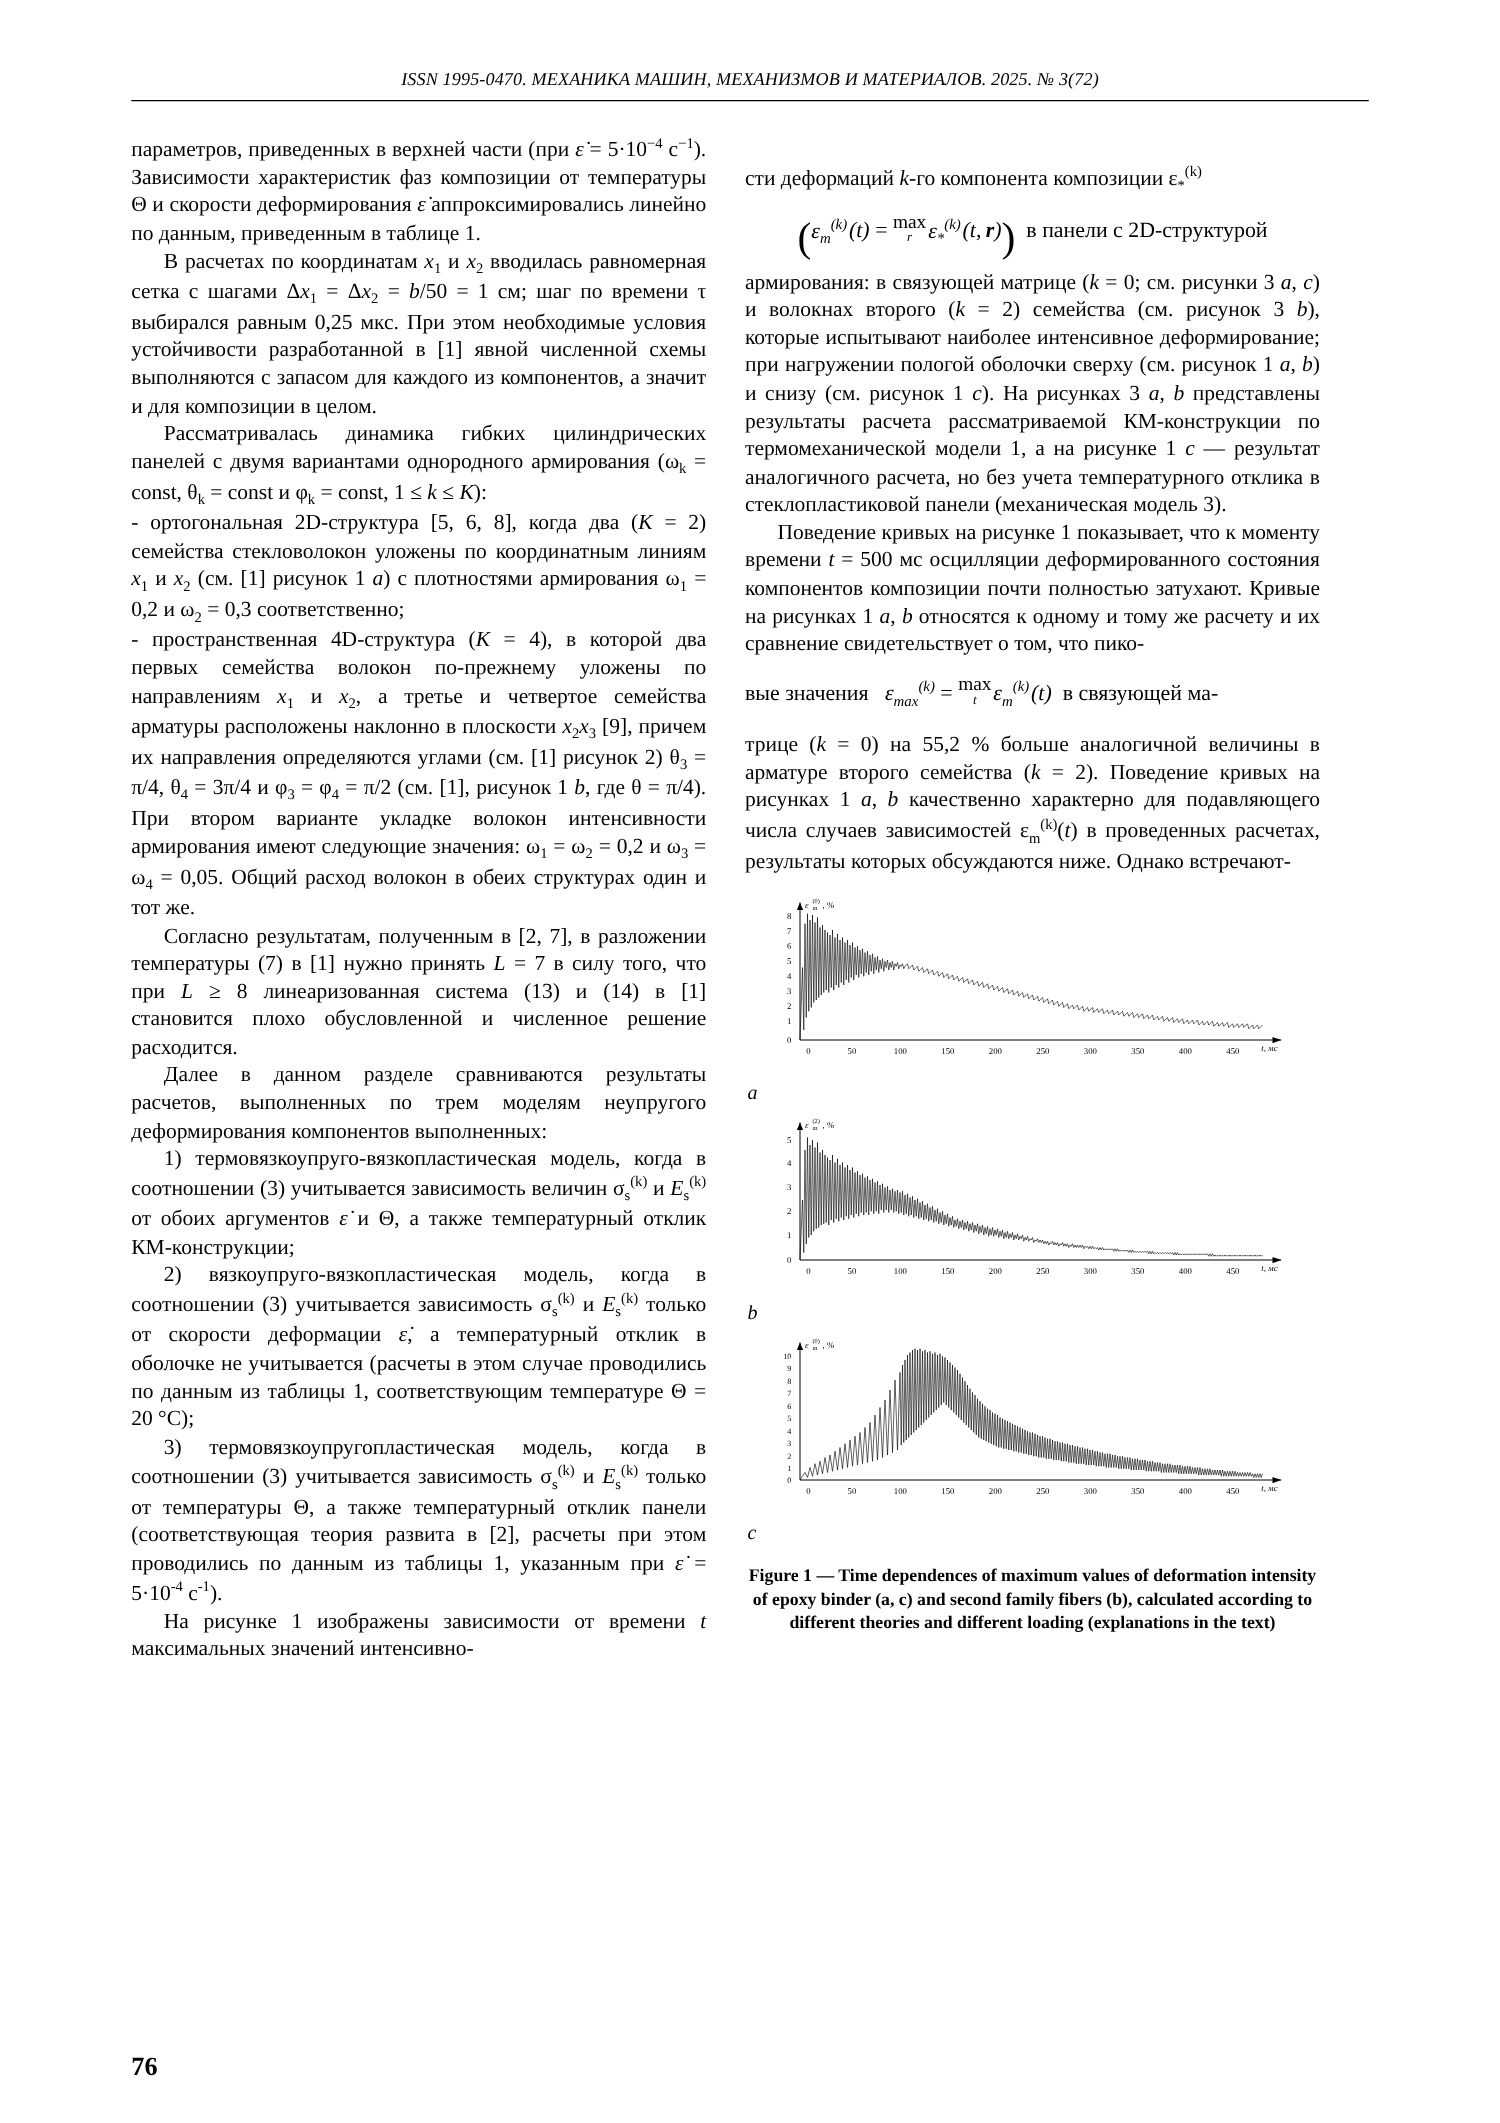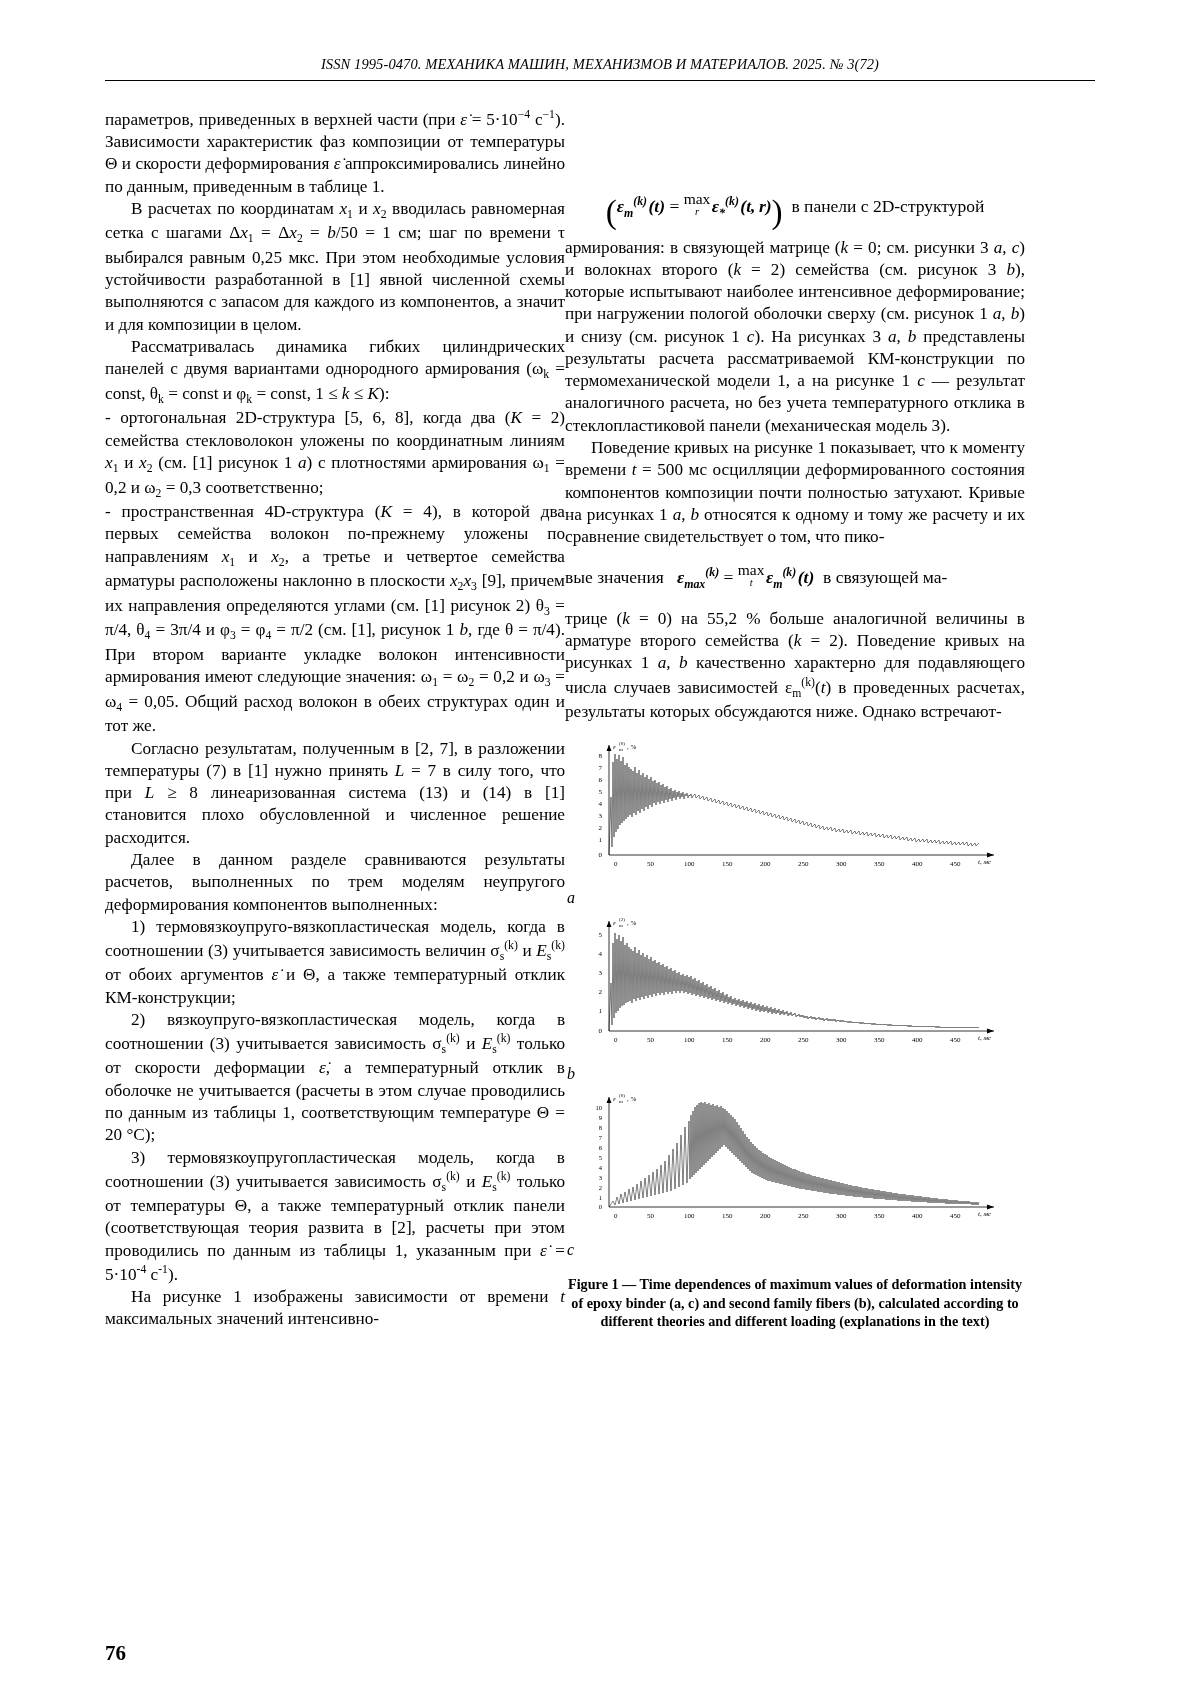--- a/index.html
+++ b/index.html
@@ -21,41 +21,42 @@
     text-align:center;
     font-style:italic;
     font-size:14.5px;
     letter-spacing:0.1px;
     padding-bottom:7px;
     border-bottom:1.4px solid #000;
     margin-bottom:26px;
   }
   .cols{
     display:flex;
-    align-items:flex-end;
+    gap:31px;
+    align-items:center;
   }
   .col{width:460px;}
   p{
     margin:0;
     font-size:17.2px;
     line-height:1.295;
     text-align:justify;
     text-justify:inter-word;
     hyphens:auto;
   }
   p.ind{text-indent:26px;}
   .sup{font-size:0.68em;vertical-align:super;}
   .sub{font-size:0.68em;vertical-align:sub;}
   .it{font-style:italic;}
   .formula-block{
     text-align:center;
     margin:14px 0 16px 0;
     font-size:17.5px;
   }
-  .formula-inline{font-style:italic;font-weight:bold;}
+  .formula-inline{font-style:italic;}
   .bigparen{font-size:1.9em;vertical-align:-0.32em;line-height:0;}
   .frac-max{
     display:inline-block;
     text-align:center;
     vertical-align:-0.15em;
     line-height:1;
   }
   .frac-max .top{display:block;font-size:15.5px;}
   .frac-max .bot{display:block;font-size:10.5px;font-style:italic;}
   .figwrap{margin-top:14px;}
@@ -104,20 +105,21 @@
       <p>- пространственная 4D-структура (<span class="it">K</span> = 4), в которой два первых семейства волокон по-прежнему уложены по направлениям <span class="it">x</span><span class="sub">1</span> и <span class="it">x</span><span class="sub">2</span>, а третье и четвертое семейства арматуры расположены наклонно в плоскости <span class="it">x</span><span class="sub">2</span><span class="it">x</span><span class="sub">3</span> [9], причем их направления определяются углами (см. [1] рисунок 2) θ<span class="sub">3</span> = π/4, θ<span class="sub">4</span> = 3π/4 и φ<span class="sub">3</span> = φ<span class="sub">4</span> = π/2 (см. [1], рисунок 1 <span class="it">b</span>, где θ = π/4). При втором варианте укладке волокон интенсивности армирования имеют следующие значения: ω<span class="sub">1</span> = ω<span class="sub">2</span> = 0,2 и ω<span class="sub">3</span> = ω<span class="sub">4</span> = 0,05. Общий расход волокон в обеих структурах один и тот же.</p>
       <p class="ind">Согласно результатам, полученным в [2, 7], в разложении температуры (7) в [1] нужно принять <span class="it">L</span> = 7 в силу того, что при <span class="it">L</span> ≥ 8 линеаризованная система (13) и (14) в [1] становится плохо обусловленной и численное решение расходится.</p>
       <p class="ind">Далее в данном разделе сравниваются результаты расчетов, выполненных по трем моделям неупругого деформирования компонентов выполненных:</p>
       <p class="ind">1) термовязкоупруго-вязкопластическая модель, когда в соотношении (3) учитывается зависимость величин σ<span class="sub">s</span><span class="sup">(k)</span> и <span class="it">E</span><span class="sub">s</span><span class="sup">(k)</span> от обоих аргументов <span class="it">ε̇</span> и Θ, а также температурный отклик КМ-конструкции;</p>
       <p class="ind">2) вязкоупруго-вязкопластическая модель, когда в соотношении (3) учитывается зависимость σ<span class="sub">s</span><span class="sup">(k)</span> и <span class="it">E</span><span class="sub">s</span><span class="sup">(k)</span> только от скорости деформации <span class="it">ε̇</span>, а температурный отклик в оболочке не учитывается (расчеты в этом случае проводились по данным из таблицы 1, соответствующим температуре Θ = 20 °C);</p>
       <p class="ind">3) термовязкоупругопластическая модель, когда в соотношении (3) учитывается зависимость σ<span class="sub">s</span><span class="sup">(k)</span> и <span class="it">E</span><span class="sub">s</span><span class="sup">(k)</span> только от температуры Θ, а также температурный отклик панели (соответствующая теория развита в [2], расчеты при этом проводились по данным из таблицы 1, указанным при <span class="it">ε̇</span> = 5·10<span class="sup">-4</span> с<span class="sup">-1</span>).</p>
       <p class="ind">На рисунке 1 изображены зависимости от времени <span class="it">t</span> максимальных значений интенсивно-</p>
     </div>
 
     <div class="col">
+      <p>сти деформаций <span class="it">k</span>-го компонента композиции ε<span class="sub">*</span><span class="sup">(k)</span></p>
 
       <div class="formula-block">
         <span class="bigparen">(</span><span class="formula-inline">ε<span class="sub">m</span><span class="sup">(k)</span></span> <span class="formula-inline">(t)</span> = <span class="frac-max"><span class="top">max</span><span class="bot">r</span></span> <span class="formula-inline">ε<span class="sub">*</span><span class="sup">(k)</span></span> <span class="formula-inline">(t, <b>r</b>)</span><span class="bigparen">)</span> &nbsp;в панели с 2D-структурой
       </div>
 
       <p>армирования: в связующей матрице (<span class="it">k</span> = 0; см. рисунки 3 <span class="it">a</span>, <span class="it">c</span>) и волокнах второго (<span class="it">k</span> = 2) семейства (см. рисунок 3 <span class="it">b</span>), которые испытывают наиболее интенсивное деформирование; при нагружении пологой оболочки сверху (см. рисунок 1 <span class="it">a</span>, <span class="it">b</span>) и снизу (см. рисунок 1 <span class="it">c</span>). На рисунках 3 <span class="it">a</span>, <span class="it">b</span> представлены результаты расчета рассматриваемой КМ-конструкции по термомеханической модели 1, а на рисунке 1 <span class="it">c</span> — результат аналогичного расчета, но без учета температурного отклика в стеклопластиковой панели (механическая модель 3).</p>
 
       <p class="ind">Поведение кривых на рисунке 1 показывает, что к моменту времени <span class="it">t</span> = 500 мс осцилляции деформированного состояния компонентов композиции почти полностью затухают. Кривые на рисунках 1 <span class="it">a</span>, <span class="it">b</span> относятся к одному и тому же расчету и их сравнение свидетельствует о том, что пико-</p>
 
       <div class="formula-block" style="text-align:left;">

